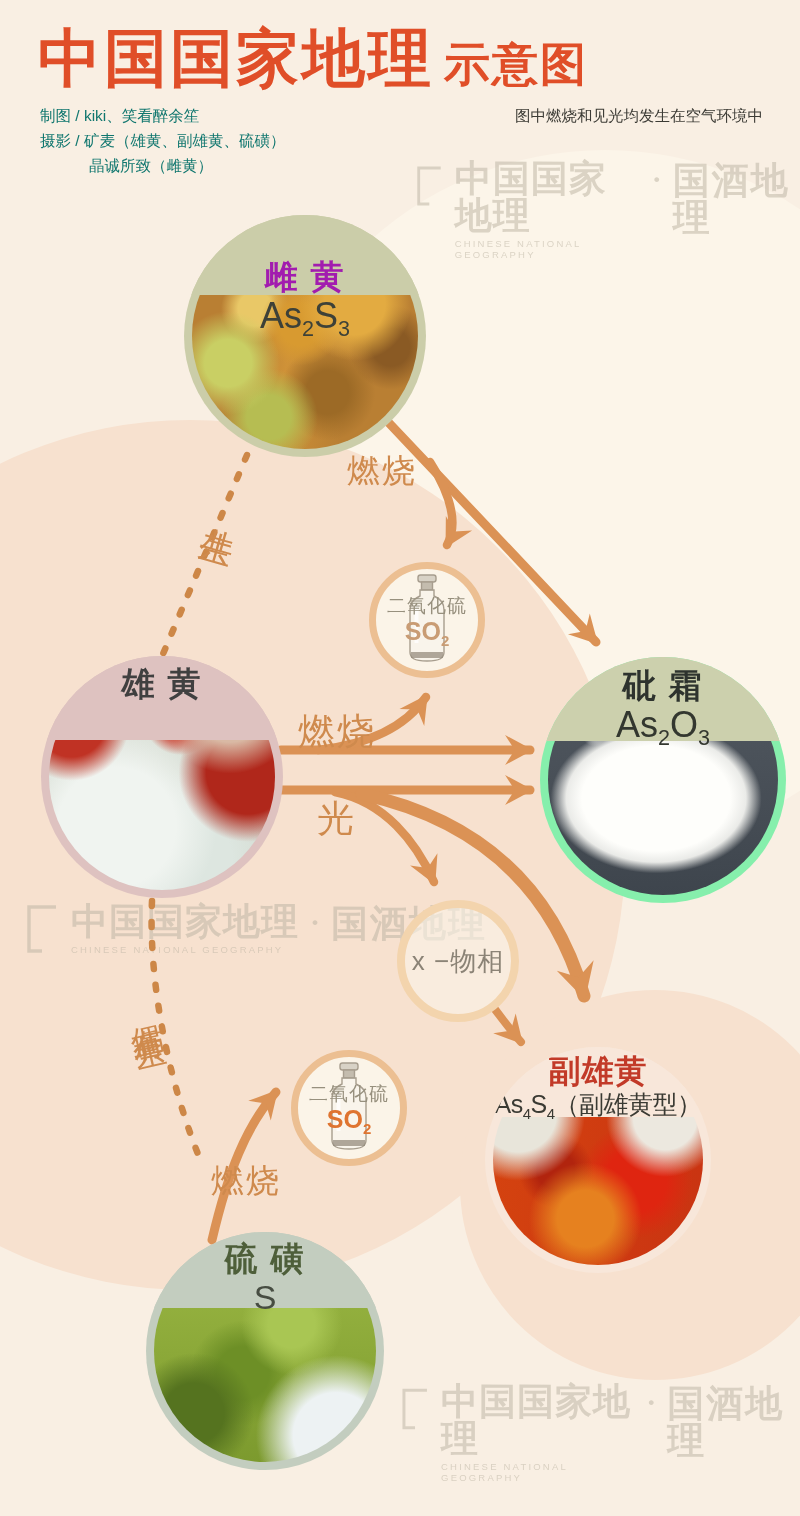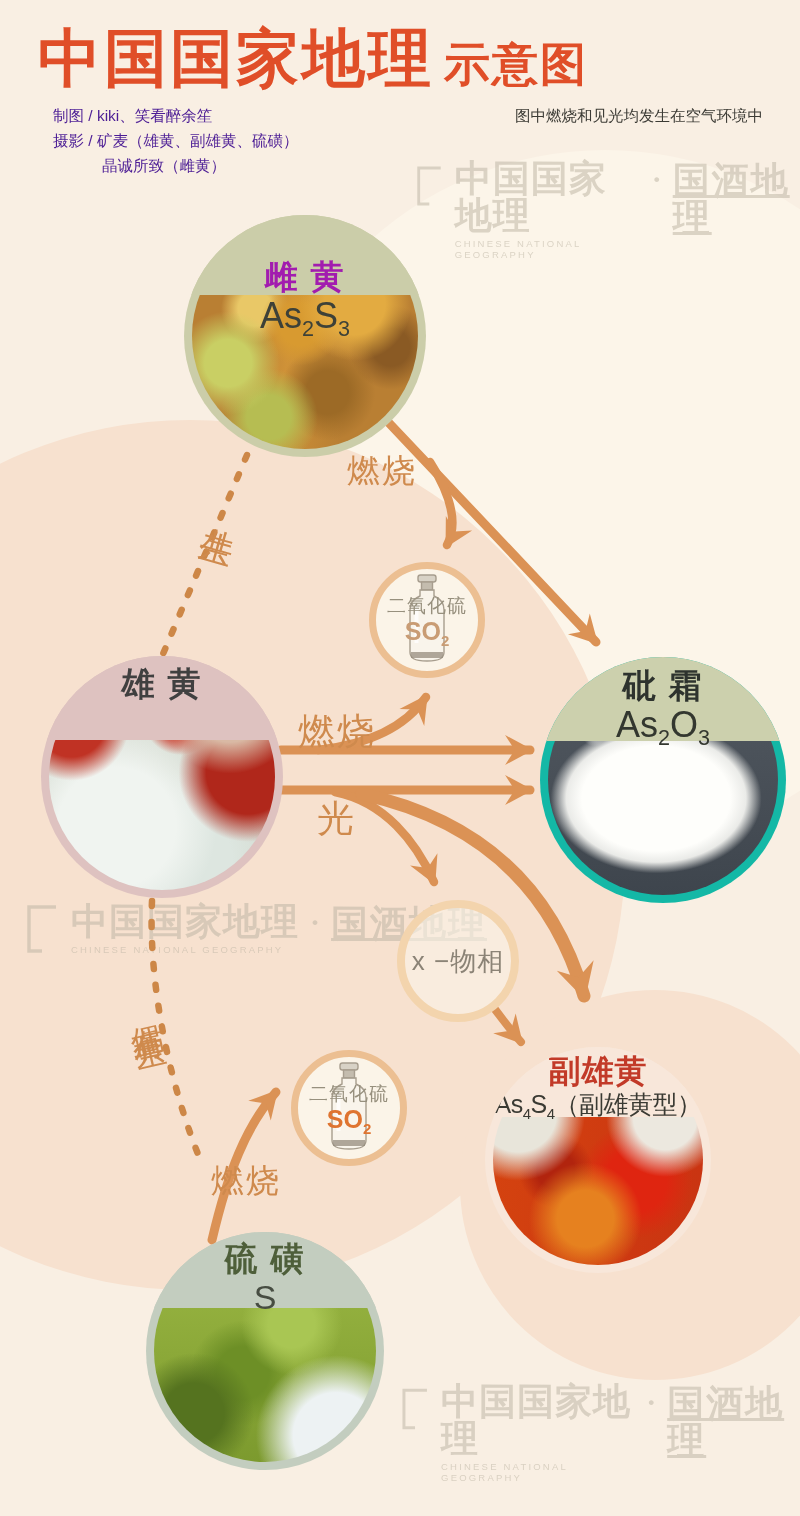--- a/index.html
+++ b/index.html
@@ -12,46 +12,46 @@
   .bgc{position:absolute;border-radius:50%;}
   .bg-cream{left:255px;top:150px;width:700px;height:700px;background:#fcf5e9;}
   .bg-peach{left:-245px;top:420px;width:870px;height:870px;background:#f7e1cf;}
   .bg-peach2{left:460px;top:990px;width:390px;height:390px;background:#f7e1cf;}
   
   .wm{position:absolute;display:flex;align-items:flex-start;gap:9px;color:#bdb5a4;opacity:.52;}
   .wm-col{display:flex;flex-direction:column;}
   .wm-cn{font-family:"Liberation Serif",serif;font-weight:bold;font-size:37px;line-height:1;letter-spacing:1px;}
   .wm-en{font-size:9.5px;letter-spacing:2.2px;margin-top:4px;}
   .wm-sep{font-family:"Liberation Serif",serif;font-weight:bold;font-size:30px;line-height:1;margin:4px 2px 0 2px;}
-  .wm-suffix{font-family:"Liberation Serif",serif;font-weight:bold;font-size:37px;line-height:1;letter-spacing:2px;margin-top:2px;text-decoration:underline;}
+  .wm-suffix{font-family:"Liberation Serif",serif;font-weight:bold;font-size:37px;line-height:1;letter-spacing:2px;margin-top:2px;}
   
   .titlebar{position:absolute;left:38px;top:16px;display:flex;align-items:baseline;color:#e04e28;}
   .title-main{font-family:"Liberation Serif",serif;font-weight:bold;font-size:63px;letter-spacing:3px;}
   .title-sub{font-family:"Liberation Serif",serif;font-weight:bold;font-size:46px;margin-left:10px;letter-spacing:2px;}
-  .credits{position:absolute;left:40px;top:103px;font-size:15.5px;color:#4c1d95;line-height:25px;margin-left:13px;}
+  .credits{position:absolute;left:40px;top:103px;font-size:15.5px;color:#0f766e;line-height:25px;}
   .credit-indent{margin-left:49px;}
   .air-note{position:absolute;right:37px;top:106px;font-size:15.5px;color:#3c3b35;}
   
   .node{position:absolute;border-radius:50%;overflow:hidden;}
   .photo{position:absolute;left:8px;top:8px;right:8px;bottom:8px;border-radius:50%;}
   .band{position:absolute;left:0;top:0;right:0;}
   .ntext{position:absolute;left:0;top:0;right:0;text-align:center;line-height:1.12;}
   .ntitle{font-weight:bold;letter-spacing:2px;}
   sub{font-size:60%;line-height:0;}
   .n-orpiment{left:184px;top:215px;width:242px;height:242px;background:#cbcda9;}
   .n-orpiment .band{height:80px;background:#cbcda9;}
   .n-orpiment .ntext{padding-top:10px;}
   .n-orpiment .ntitle{font-size:33px;color:#a21caf;margin-top:34px;}
   .n-orpiment .nformula{font-size:36px;color:#3d4138;}
   .n-realgar{left:41px;top:656px;width:242px;height:242px;background:#dec2c0;}
   .n-realgar .band{height:84px;background:#dec2c0;}
   .n-realgar .ntext{padding-top:10px;}
   .n-realgar .ntitle{font-size:33px;color:#404040;}
   .n-realgar .nformula{font-size:34px;color:#8b3124;}
-  .n-arsenolite{left:540px;top:657px;width:246px;height:246px;background:#14b8a6;}
+  .n-arsenolite{left:540px;top:657px;width:246px;height:246px;background:#86efac;}
   .n-arsenolite .band{height:84px;background:#ccd0ad;}
   .n-arsenolite .ntext{padding-top:11px;}
   .n-arsenolite .ntitle{font-size:33px;color:#2e332e;}
   .n-arsenolite .nformula{font-size:36px;color:#33372f;}
   .n-pararealgar{left:485px;top:1047px;width:226px;height:226px;background:#f8e7da;}
   .n-pararealgar .band{height:70px;background:#f8e7da;}
   .n-pararealgar .ntext{padding-top:7px;}
   .n-pararealgar .ntitle{font-size:32px;color:#c23a28;letter-spacing:1px;}
   .n-pararealgar .nformula{font-size:25px;color:#3a3a33;letter-spacing:-0.5px;}
   .n-sulfur{left:146px;top:1232px;width:238px;height:238px;background:#c3cdbf;}

